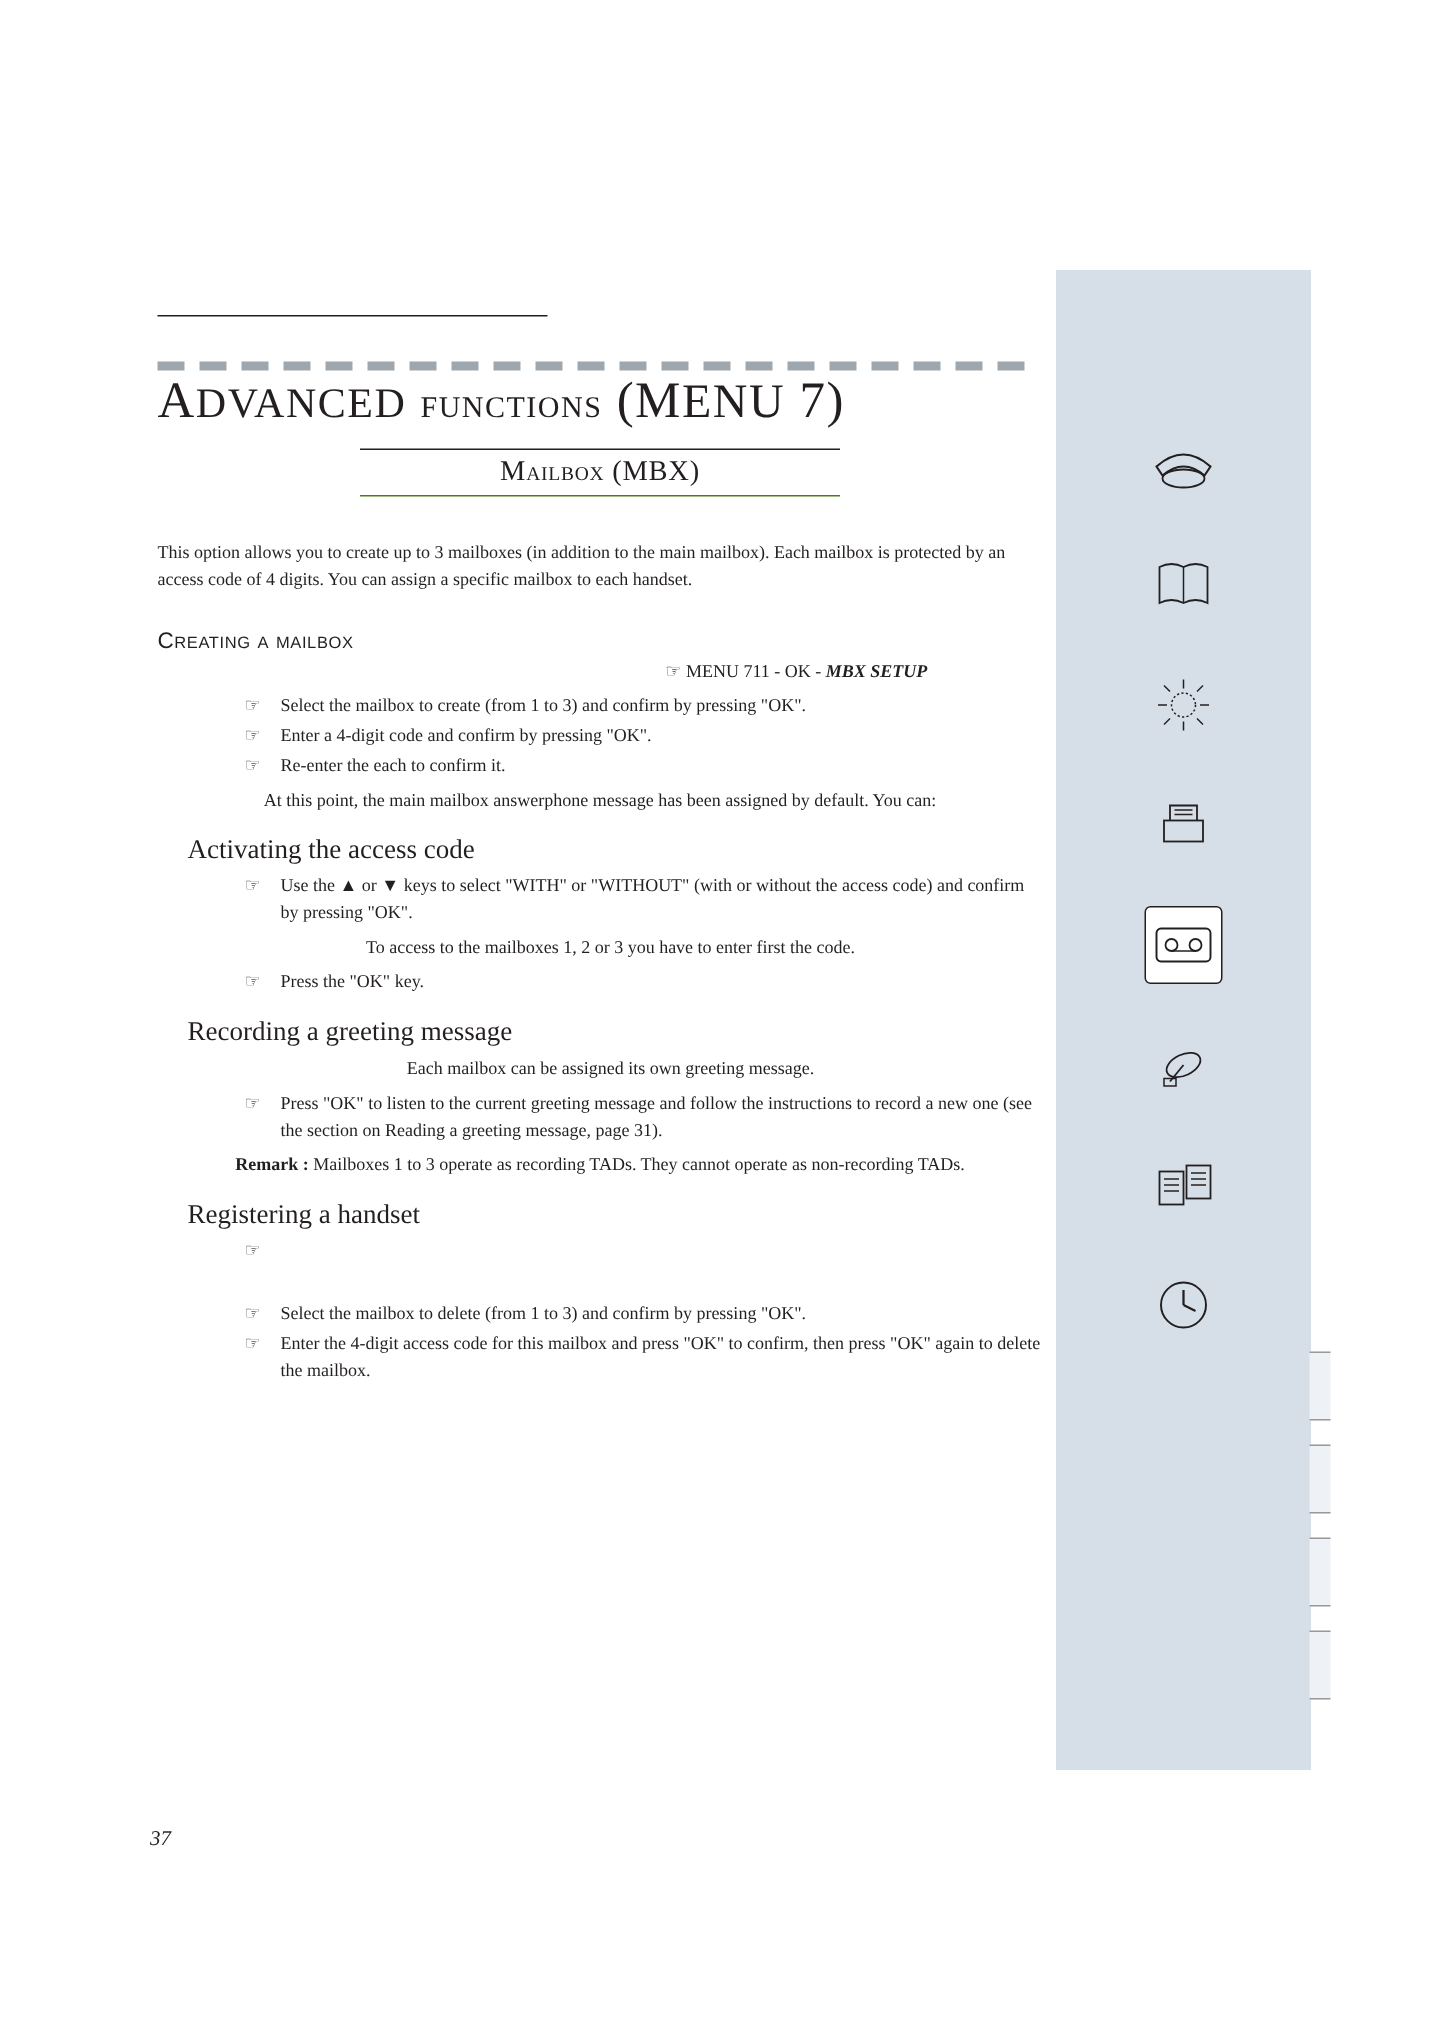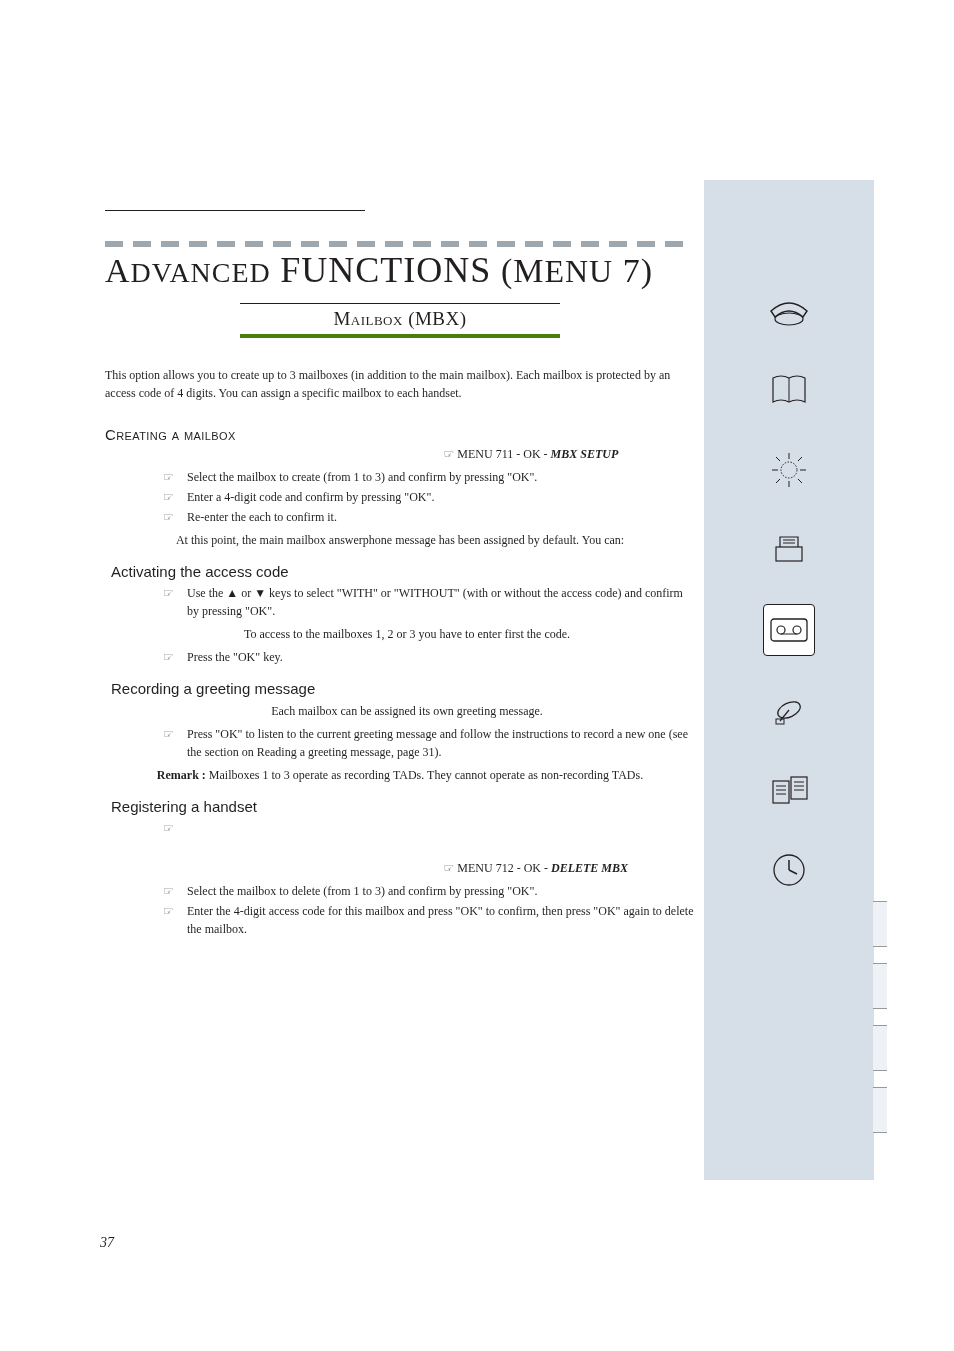--- a/index.html
+++ b/index.html
@@ -75,21 +75,21 @@
     letter-spacing: 1px;
     font-variant: small-caps;
     color: #231f20;
     margin-bottom: 12px;
     white-space: nowrap;
   }
   .subtitle-wrap {
     margin: 0 auto;
     width: 320px;
     border-top: 1px solid #231f20;
-    border-bottom: 4px solid #4d7c0f;
+    border-bottom: 1px solid #4d7c0f;
     text-align: center;
     padding: 4px 0;
     margin-bottom: 28px;
   }
   .subtitle-wrap .sub {
     font-size: 19px;
     font-variant: small-caps;
     letter-spacing: 0.5px;
   }
   .intro {
@@ -126,31 +126,31 @@
   .step .body {
     flex: 1;
   }
   .para {
     font-size: 12px;
     line-height: 1.5;
     margin: 5px 0;
     text-align: center;
   }
   .subhead {
-    font-size: 15px;
-    margin: 14px 0 4px 6px;
-    font-family: Liberation Sans, sans-serif;
+    font-size: 18px;
+    margin: 14px 0 4px 20px;
+    font-family: Liberation Serif, serif;
   }
   .aff {
     font-style: italic;
   }
   .bold { font-weight: bold; }
   .pagenum {
     position: absolute;
-    bottom: 100px;
+    bottom: 116px;
     left: 100px;
     font-style: italic;
     font-size: 14px;
   }
   .hand-glyph {
     font-size: 12px;
     color: #444;
   }
   .bookmark-tab {
     position: absolute;
@@ -266,21 +266,21 @@
         <div class="dash"></div>
         <div class="dash"></div>
         <div class="dash"></div>
       <div class="dash"></div>
         <div class="dash"></div>
         <div class="dash"></div>
         <div class="dash"></div>
       <div class="dash"></div>
     </div>
 
-    <div class="title">A<span style="font-size:28px">DVANCED</span> <span style="font-size:36px">FUNCTIONS</span> (M<span style="font-size:32px">ENU</span> 7)</div>
+    <div class="title">A<span style="font-size:28px">DVANCED</span> <span style="font-size:20px">FUNCTIONS</span> (M<span style="font-size:32px">ENU</span> 7)</div>
 
     <div class="subtitle-wrap">
       <span class="sub">Mailbox (MBX)</span>
     </div>
 
     <p class="intro">This option allows you to create up to 3 mailboxes (in addition to the main mailbox). Each mailbox is protected by an access code of 4 digits. You can assign a specific mailbox to each handset.</p>
 
     <div class="section-head">Creating a mailbox</div>
     <div class="menu-path">
       <span style="visibility:hidden">aaaaaaaaaaaaaaaaaaaaaaaaaaaaaaaaaaaaaaaaaaaaaaaaaaaaaaaaaaaaaaa</span>
@@ -327,25 +327,20 @@
       <span class="bold">Remark : </span><span>Mailboxes 1 to 3 operate as recording TADs. They cannot operate as non-recording TADs.</span>
     </p>
 
     <div class="subhead">Registering a handset</div>
     <div class="step">
       <span class="hand">☞</span>
     </div>
 
     <div style="height:22px"></div>
 
-    <div class="menu-path">
-      <span style="visibility:hidden">aaaaaaaaaaaaaaaaaaaaaaaaaaaaaaaaaaaaaaaaaaaaaaaaaaaaaaaaaaaaaaa</span>
-      <span class="hand-glyph">☞</span>
-      <span>MENU 712 - OK - </span><span class="aff bold">DELETE MBX</span>
-    </div>
     <div class="step">
       <span class="hand">☞</span>
       <span class="body">Select the mailbox to delete (from 1 to 3) and confirm by pressing "OK".</span>
     </div>
     <div class="step">
       <span class="hand">☞</span>
       <span class="body">Enter the 4-digit access code for this mailbox and press "OK" to confirm, then press "OK" again to delete the mailbox.</span>
     </div>
   </div>
 

